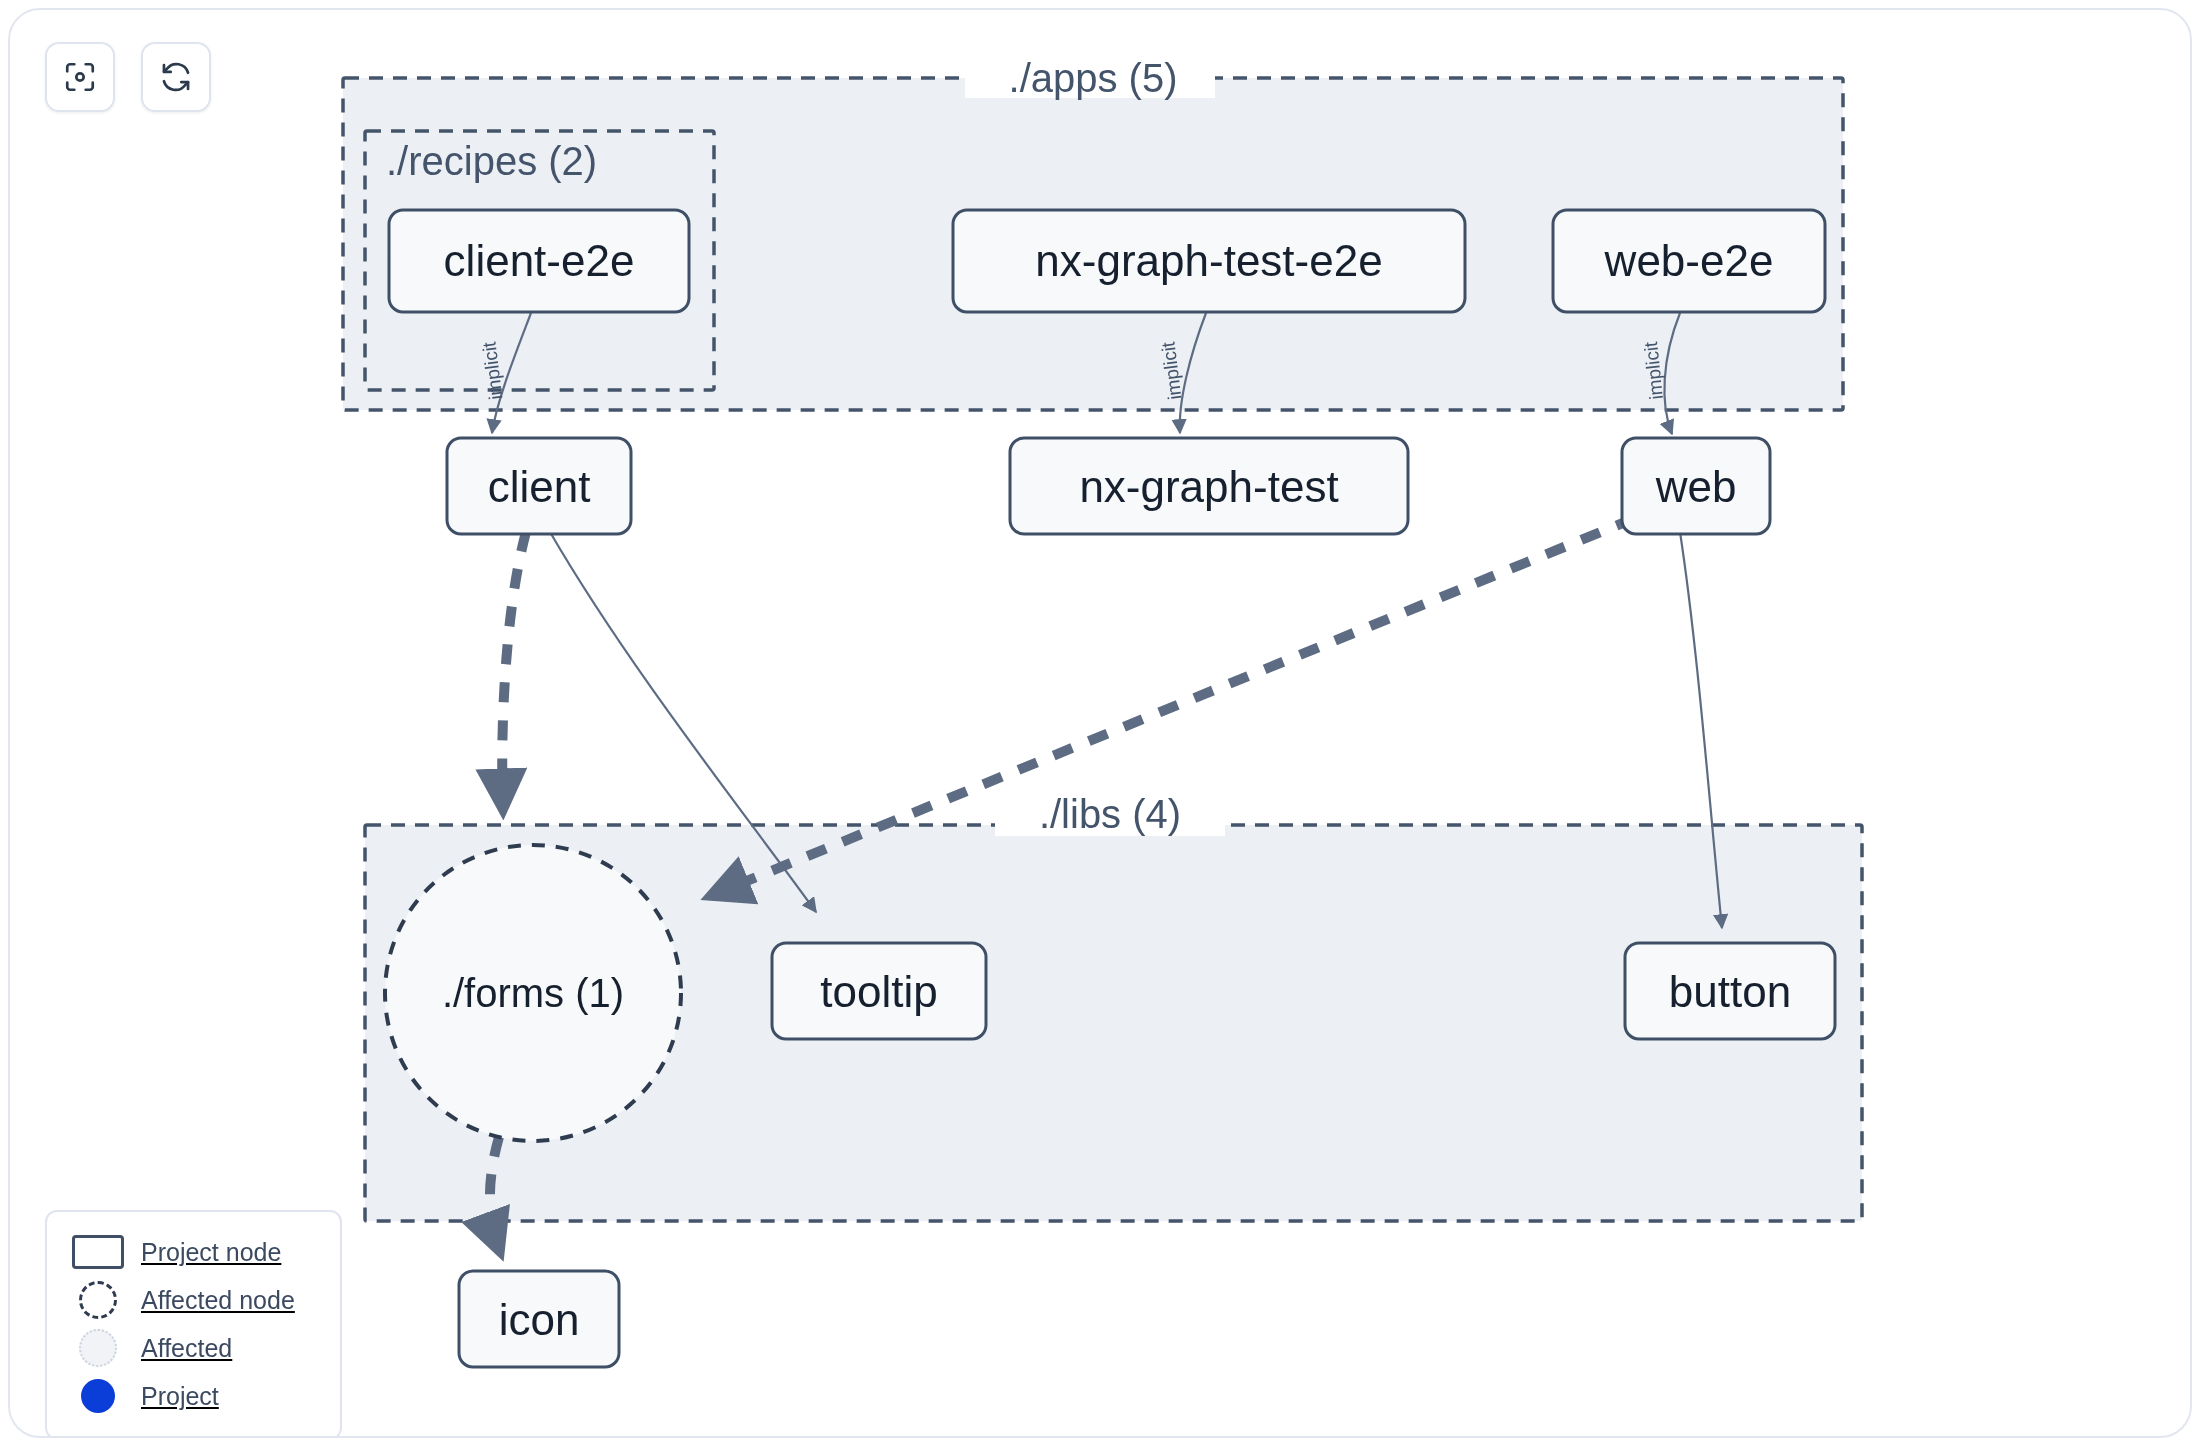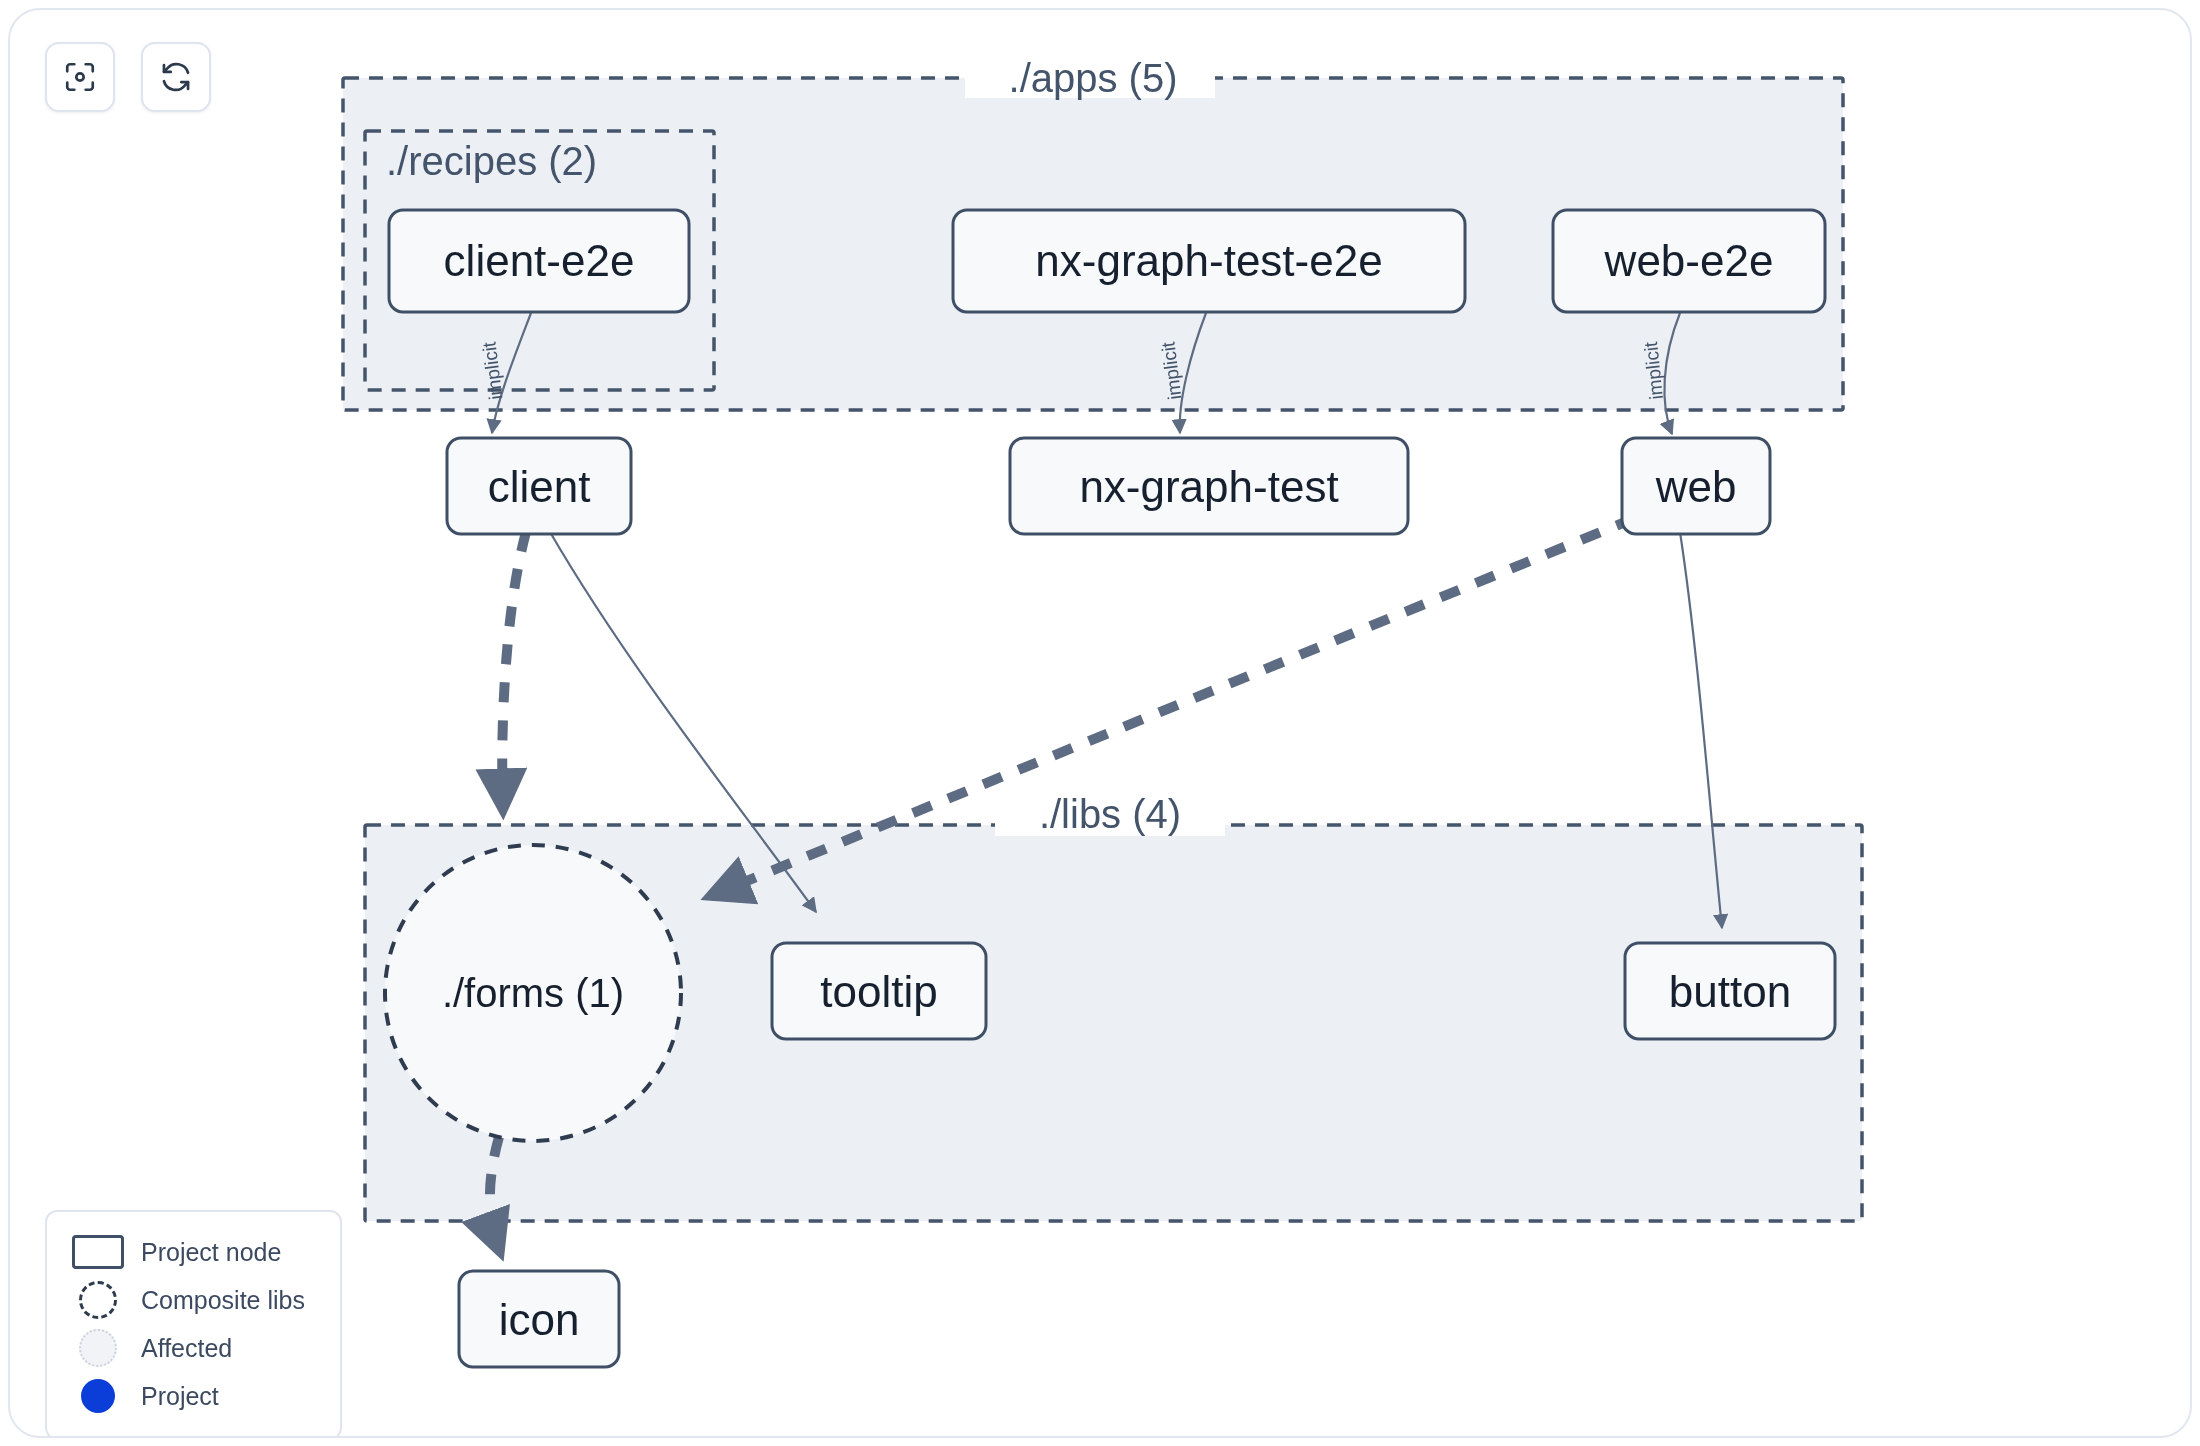--- a/index.html
+++ b/index.html
@@ -91,20 +91,21 @@
     position: absolute;
     left: 35px;
     top: 1200px;
     width: 297px;
     background: #ffffff;
     border: 2px solid #dfe4ee;
     border-radius: 12px;
     box-sizing: border-box;
     padding: 16px 18px 18px 18px;
     z-index: 40;
+    text-decoration: underline;
   }
   .legend-row {
     display: flex;
     align-items: center;
     height: 48px;
   }
   .legend-swatch {
     width: 66px;
     min-width: 66px;
     display: flex;
@@ -287,21 +288,21 @@
       <div class="legend-row">
         <span class="legend-swatch">
           <span class="sw-rect"></span>
         </span>
         <span class="legend-text">Project node</span>
       </div>
       <div class="legend-row">
         <span class="legend-swatch">
           <span class="sw-dashed-circle"></span>
         </span>
-        <span class="legend-text">Composite libs</span>
+        <span class="legend-text">Affected node</span>
       </div>
       <div class="legend-row">
         <span class="legend-swatch">
           <span class="sw-dotted-circle"></span>
         </span>
         <span class="legend-text">Affected</span>
       </div>
       <div class="legend-row">
         <span class="legend-swatch">
           <span class="sw-blue-dot"></span>

